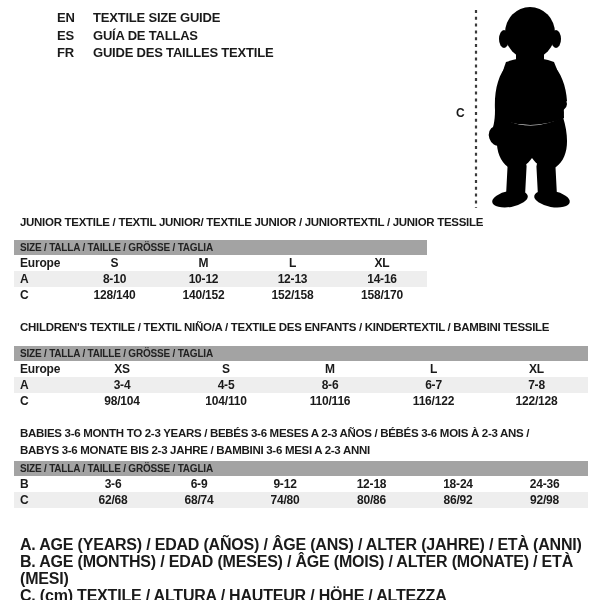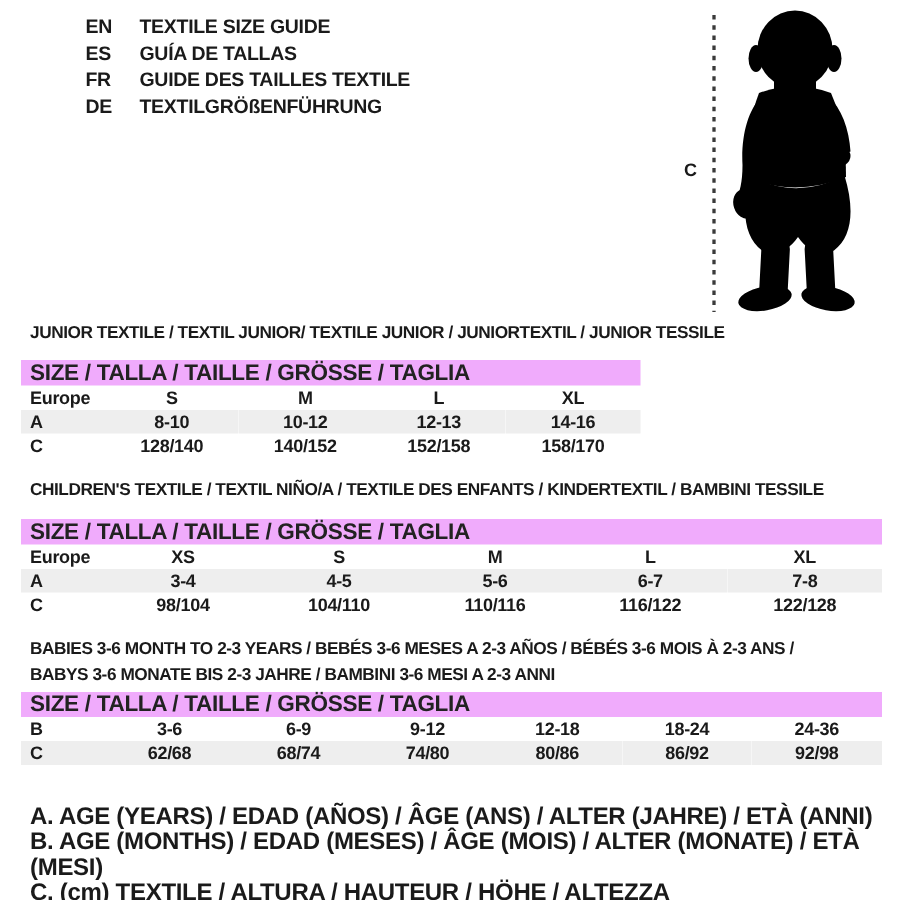--- a/index.html
+++ b/index.html
@@ -26,22 +26,22 @@
   
   table.size-table{
     position:absolute;border-collapse:collapse;table-layout:fixed;
     font-size:12px;font-weight:700;letter-spacing:-0.2px;
   }
   table.size-table td{
     padding:0;height:16px;text-align:center;white-space:nowrap;overflow:hidden;vertical-align:middle;
   }
   table.size-table td.lbl{text-align:left;padding-left:6px;}
   tr.sizebar td{
-    background:#f0abfc;text-align:left;padding-left:6px;height:15px;
-    font-size:15px;color:#222;
+    background:#a3a3a3;text-align:left;padding-left:6px;height:15px;
+    font-size:10px;color:#222;
   }
   tr.alt td{background:#eeeeee;}
   #junior-table{left:14px;top:240px;width:413px;}
   #children-table{left:14px;top:346px;width:574px;}
   #babies-table{left:14px;top:461px;width:574px;}
   
   .notes{position:absolute;left:20px;top:536px;font-size:16px;font-weight:700;letter-spacing:-0.2px;line-height:17px;}
 </style>
 </head>
 <body>
@@ -53,24 +53,20 @@
       <span class="lang-code">EN</span>
       <span class="lang-title">TEXTILE SIZE GUIDE</span>
     </div>
     <div class="lang-row">
       <span class="lang-code">ES</span>
       <span class="lang-title">GUÍA DE TALLAS</span>
     </div>
     <div class="lang-row">
       <span class="lang-code">FR</span>
       <span class="lang-title">GUIDE DES TAILLES TEXTILE</span>
-    </div>
-    <div class="lang-row">
-      <span class="lang-code">DE</span>
-      <span class="lang-title">TEXTILGRÖßENFÜHRUNG</span>
     </div>
   </div>
 
   <div class="figure">
     <svg width="150" height="215" viewBox="0 0 150 215">
       <g>
         <line x1="26" y1="10" x2="26" y2="208" stroke="#3a3a3a" stroke-width="2.2" stroke-dasharray="3 3.8"></line>
       </g>
       <g fill="#000000">
         <ellipse cx="80" cy="33" rx="25" ry="26"></ellipse>
@@ -148,21 +144,21 @@
       <td>XS</td>
       <td>S</td>
       <td>M</td>
       <td>L</td>
       <td>XL</td>
     </tr>
     <tr class="alt">
       <td class="lbl">A</td>
       <td>3-4</td>
       <td>4-5</td>
-      <td>5-6</td>
+      <td>8-6</td>
       <td>6-7</td>
       <td>7-8</td>
     </tr>
     <tr>
       <td class="lbl">C</td>
       <td>98/104</td>
       <td>104/110</td>
       <td>110/116</td>
       <td>116/122</td>
       <td>122/128</td>

